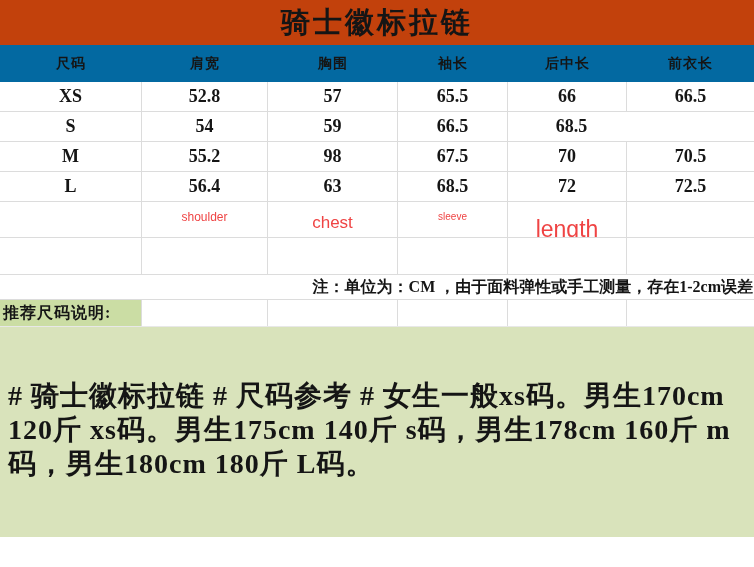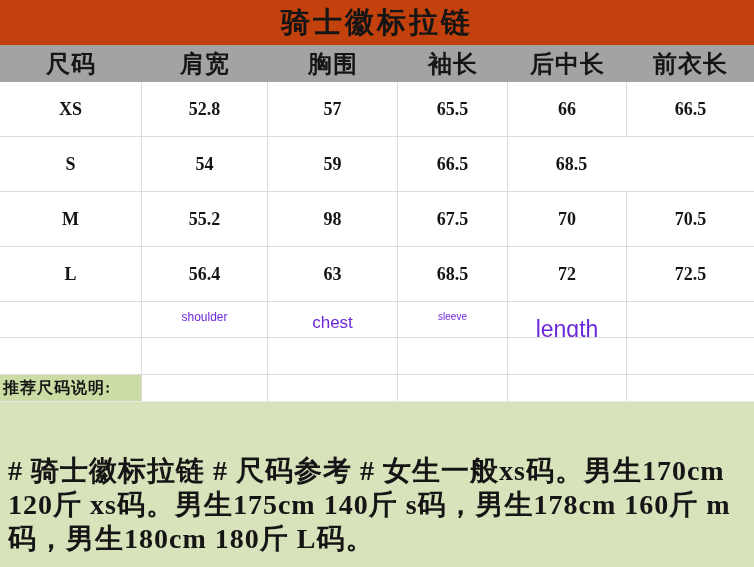--- a/index.html
+++ b/index.html
@@ -16,29 +16,29 @@
     font-size:29px;letter-spacing:3px;background:#c2410c;
   }
   .row{display:flex;box-sizing:border-box;}
   .cell{
     box-sizing:border-box;display:flex;align-items:center;justify-content:center;
     border-right:1px solid #dcdcdc;overflow:hidden;
   }
   .cell:last-child{border-right:none;}
   .c0{width:142px}.c1{width:126px}.c2{width:130px}.c3{width:110px}.c4{width:119px}.c5{width:127px}
 
-  .header-row{height:37px;background:#a3a3a3;font-size:24px;letter-spacing:1px;}
+  .header-row{height:37px;background:#0369a1;font-size:14px;letter-spacing:1px;}
   .header-row .cell{border-right:none;}
 
-  .data-row{height:55px;border-bottom:1px solid #dcdcdc;font-size:18px;text-align:center;}
+  .data-row{height:30px;border-bottom:1px solid #dcdcdc;font-size:18px;text-align:center;}
 
   .labels-row{
     height:36px;border-bottom:1px solid #dcdcdc;
     font-family:"Liberation Sans","DejaVu Sans",sans-serif;
-    font-weight:normal;color:#6d28d9;justify-content:space-between;
+    font-weight:normal;color:#ef4444;justify-content:space-between;
   }
   .labels-row .cell{align-items:flex-start;}
   .lbl-shoulder{font-size:12px;padding-top:8px;}
   .lbl-chest{font-size:17px;padding-top:11px;}
   .lbl-sleeve{font-size:10px;padding-top:9px;}
   .lbl-length{font-size:23px;padding-top:14px;}
 
   .empty-row{height:37px;border-bottom:1px solid #dcdcdc;}
 
   .note-row{
@@ -123,20 +123,23 @@
 
   <div class="row empty-row">
     <div class="cell c0"></div>
     <div class="cell c1"></div>
     <div class="cell c2"></div>
     <div class="cell c3"></div>
     <div class="cell c4"></div>
     <div class="cell c5"></div>
   </div>
 
+  <div class="note-row">
+    <span>注：单位为：CM ，由于面料弹性或手工测量，存在1-2cm误差</span>
+  </div>
 
   <div class="row tuijian-row">
     <div class="cell c0">推荐尺码说明:</div>
     <div class="cell c1"></div>
     <div class="cell c2"></div>
     <div class="cell c3"></div>
     <div class="cell c4"></div>
     <div class="cell c5"></div>
   </div>
 

